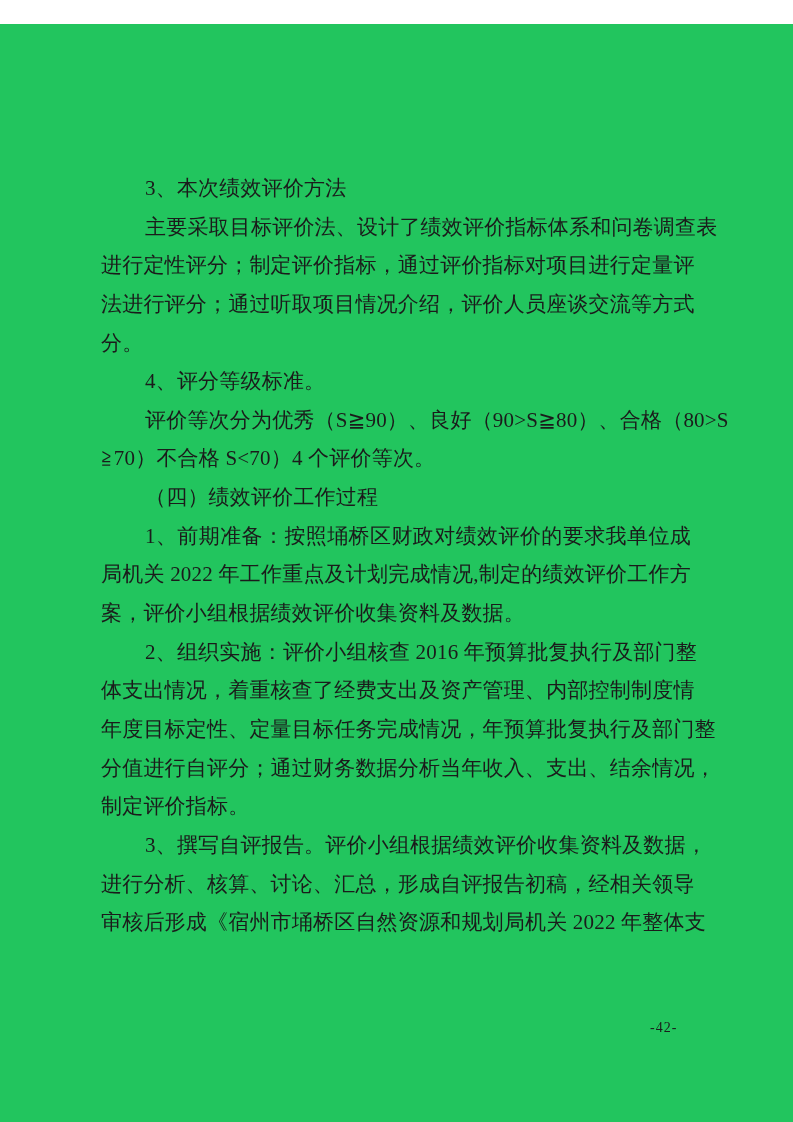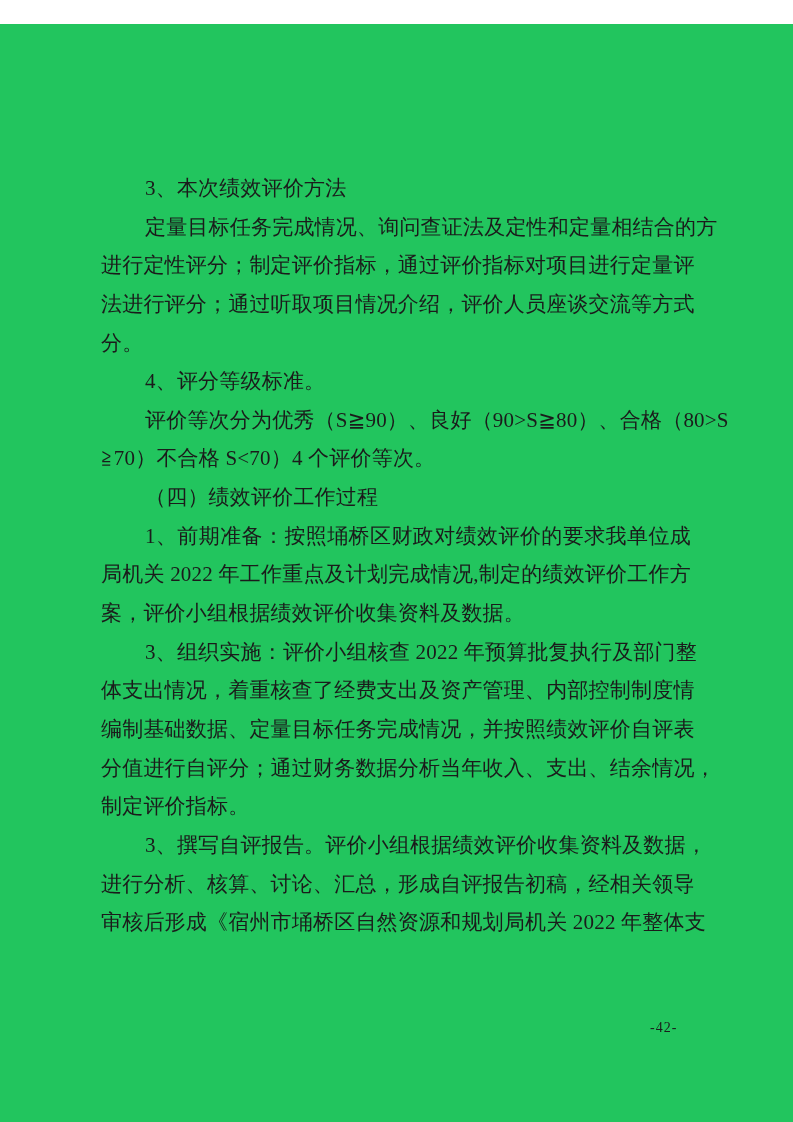--- a/index.html
+++ b/index.html
@@ -61,34 +61,34 @@
   }
 </style>
 </head>
 <body>
 
 <div class="page">
 
   <div class="content">
 
   <div class="line indent">3、本次绩效评价方法</div>
-      <div class="line indent justify">定量目标任务完成情况、询问查证法及定性和定量相结合的方</div>
+      <div class="line indent justify">主要采取目标评价法、设计了绩效评价指标体系和问卷调查表</div>
       <div class="line justify">进行定性评分；制定评价指标，通过评价指标对项目进行定量评</div>
       <div class="line justify">法进行评分；通过听取项目情况介绍，评价人员座谈交流等方式</div>
       <div class="line">分。</div>
       <div class="line indent">4、评分等级标准。</div>
       <div class="line indent">评价等次分为优秀（S≧90）、良好（90&gt;S≧80）、合格（80&gt;S</div>
       <div class="line">≧70）不合格 S&lt;70）4 个评价等次。</div>
       <div class="line indent bold">（四）绩效评价工作过程</div>
       <div class="line indent justify">1、前期准备：按照埇桥区财政对绩效评价的要求我单位成</div>
       <div class="line justify">局机关 2022 年工作重点及计划完成情况,制定的绩效评价工作方</div>
       <div class="line">案，评价小组根据绩效评价收集资料及数据。</div>
-      <div class="line indent justify">3、组织实施：评价小组核查 2022 年预算批复执行及部门整</div>
+      <div class="line indent justify">2、组织实施：评价小组核查 2016 年预算批复执行及部门整</div>
       <div class="line justify">体支出情况，着重核查了经费支出及资产管理、内部控制制度情</div>
-      <div class="line justify">编制基础数据、定量目标任务完成情况，并按照绩效评价自评表</div>
+      <div class="line justify">年度目标定性、定量目标任务完成情况，年预算批复执行及部门整</div>
       <div class="line">分值进行自评分；通过财务数据分析当年收入、支出、结余情况，</div>
       <div class="line">制定评价指标。</div>
       <div class="line indent justify">3、撰写自评报告。评价小组根据绩效评价收集资料及数据，</div>
       <div class="line justify">进行分析、核算、讨论、汇总，形成自评报告初稿，经相关领导</div>
       <div class="line justify">审核后形成《宿州市埇桥区自然资源和规划局机关 2022 年整体支</div>
     </div>
 
   <div class="footer">-42-</div>
 
 </div>

